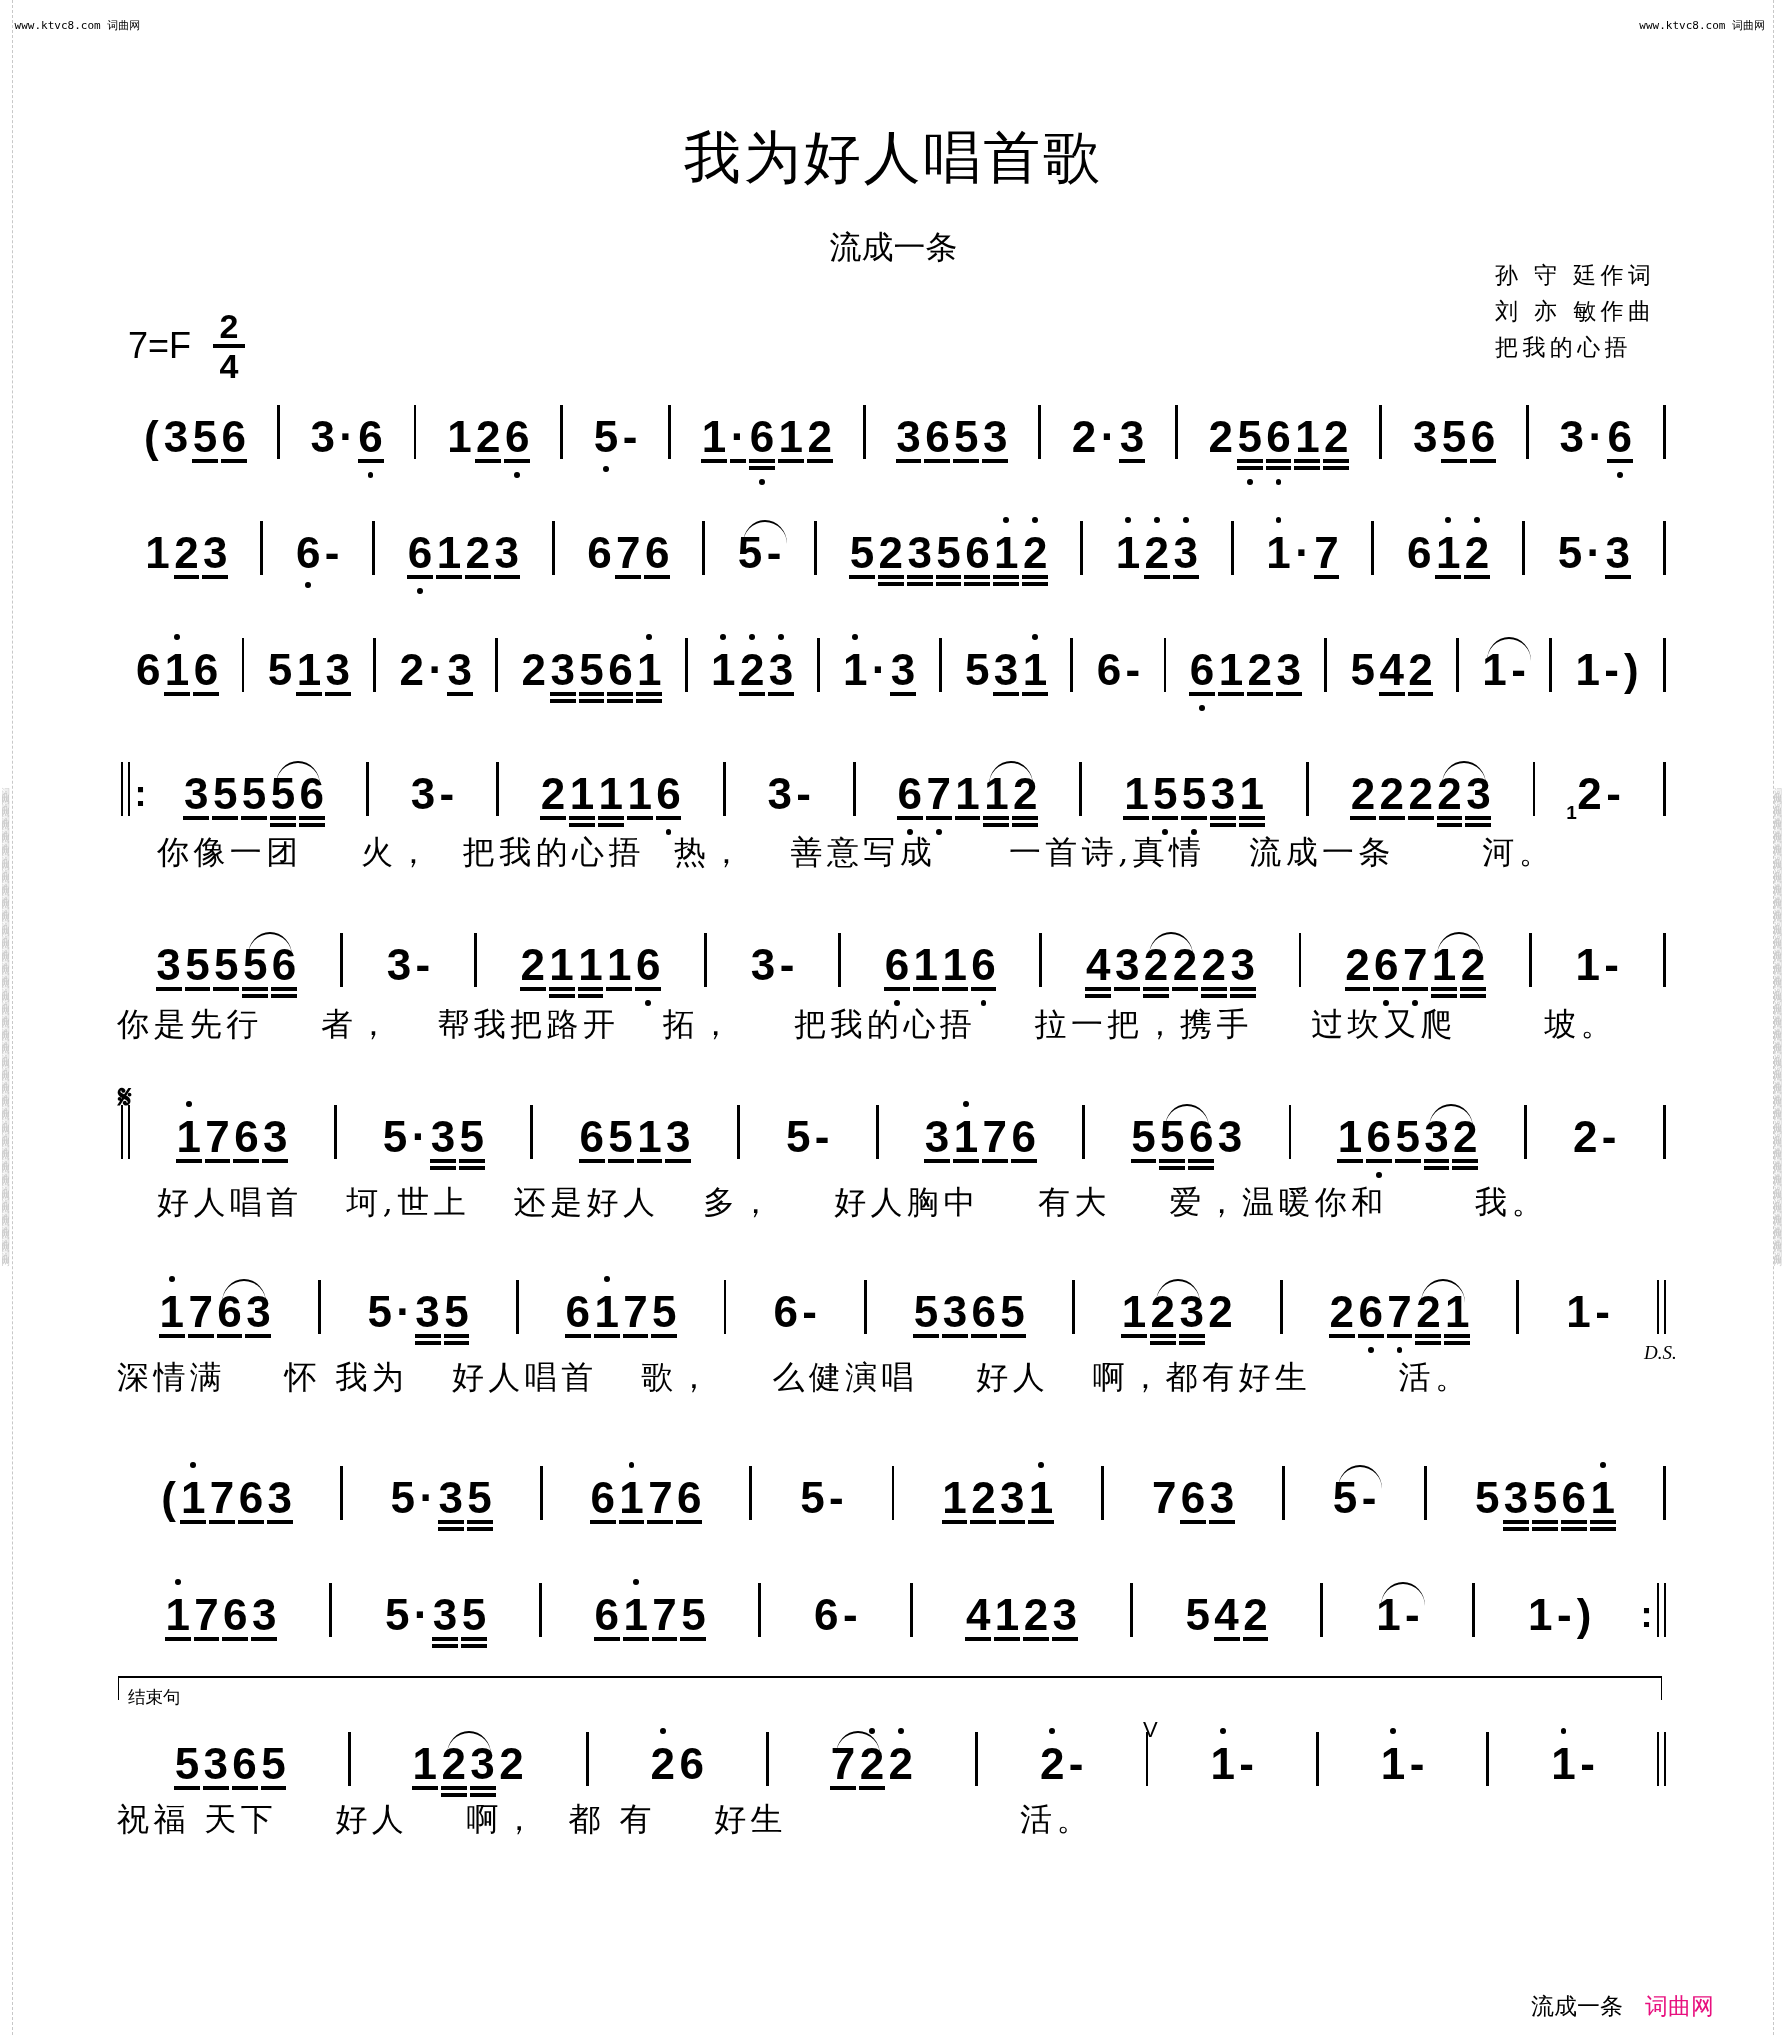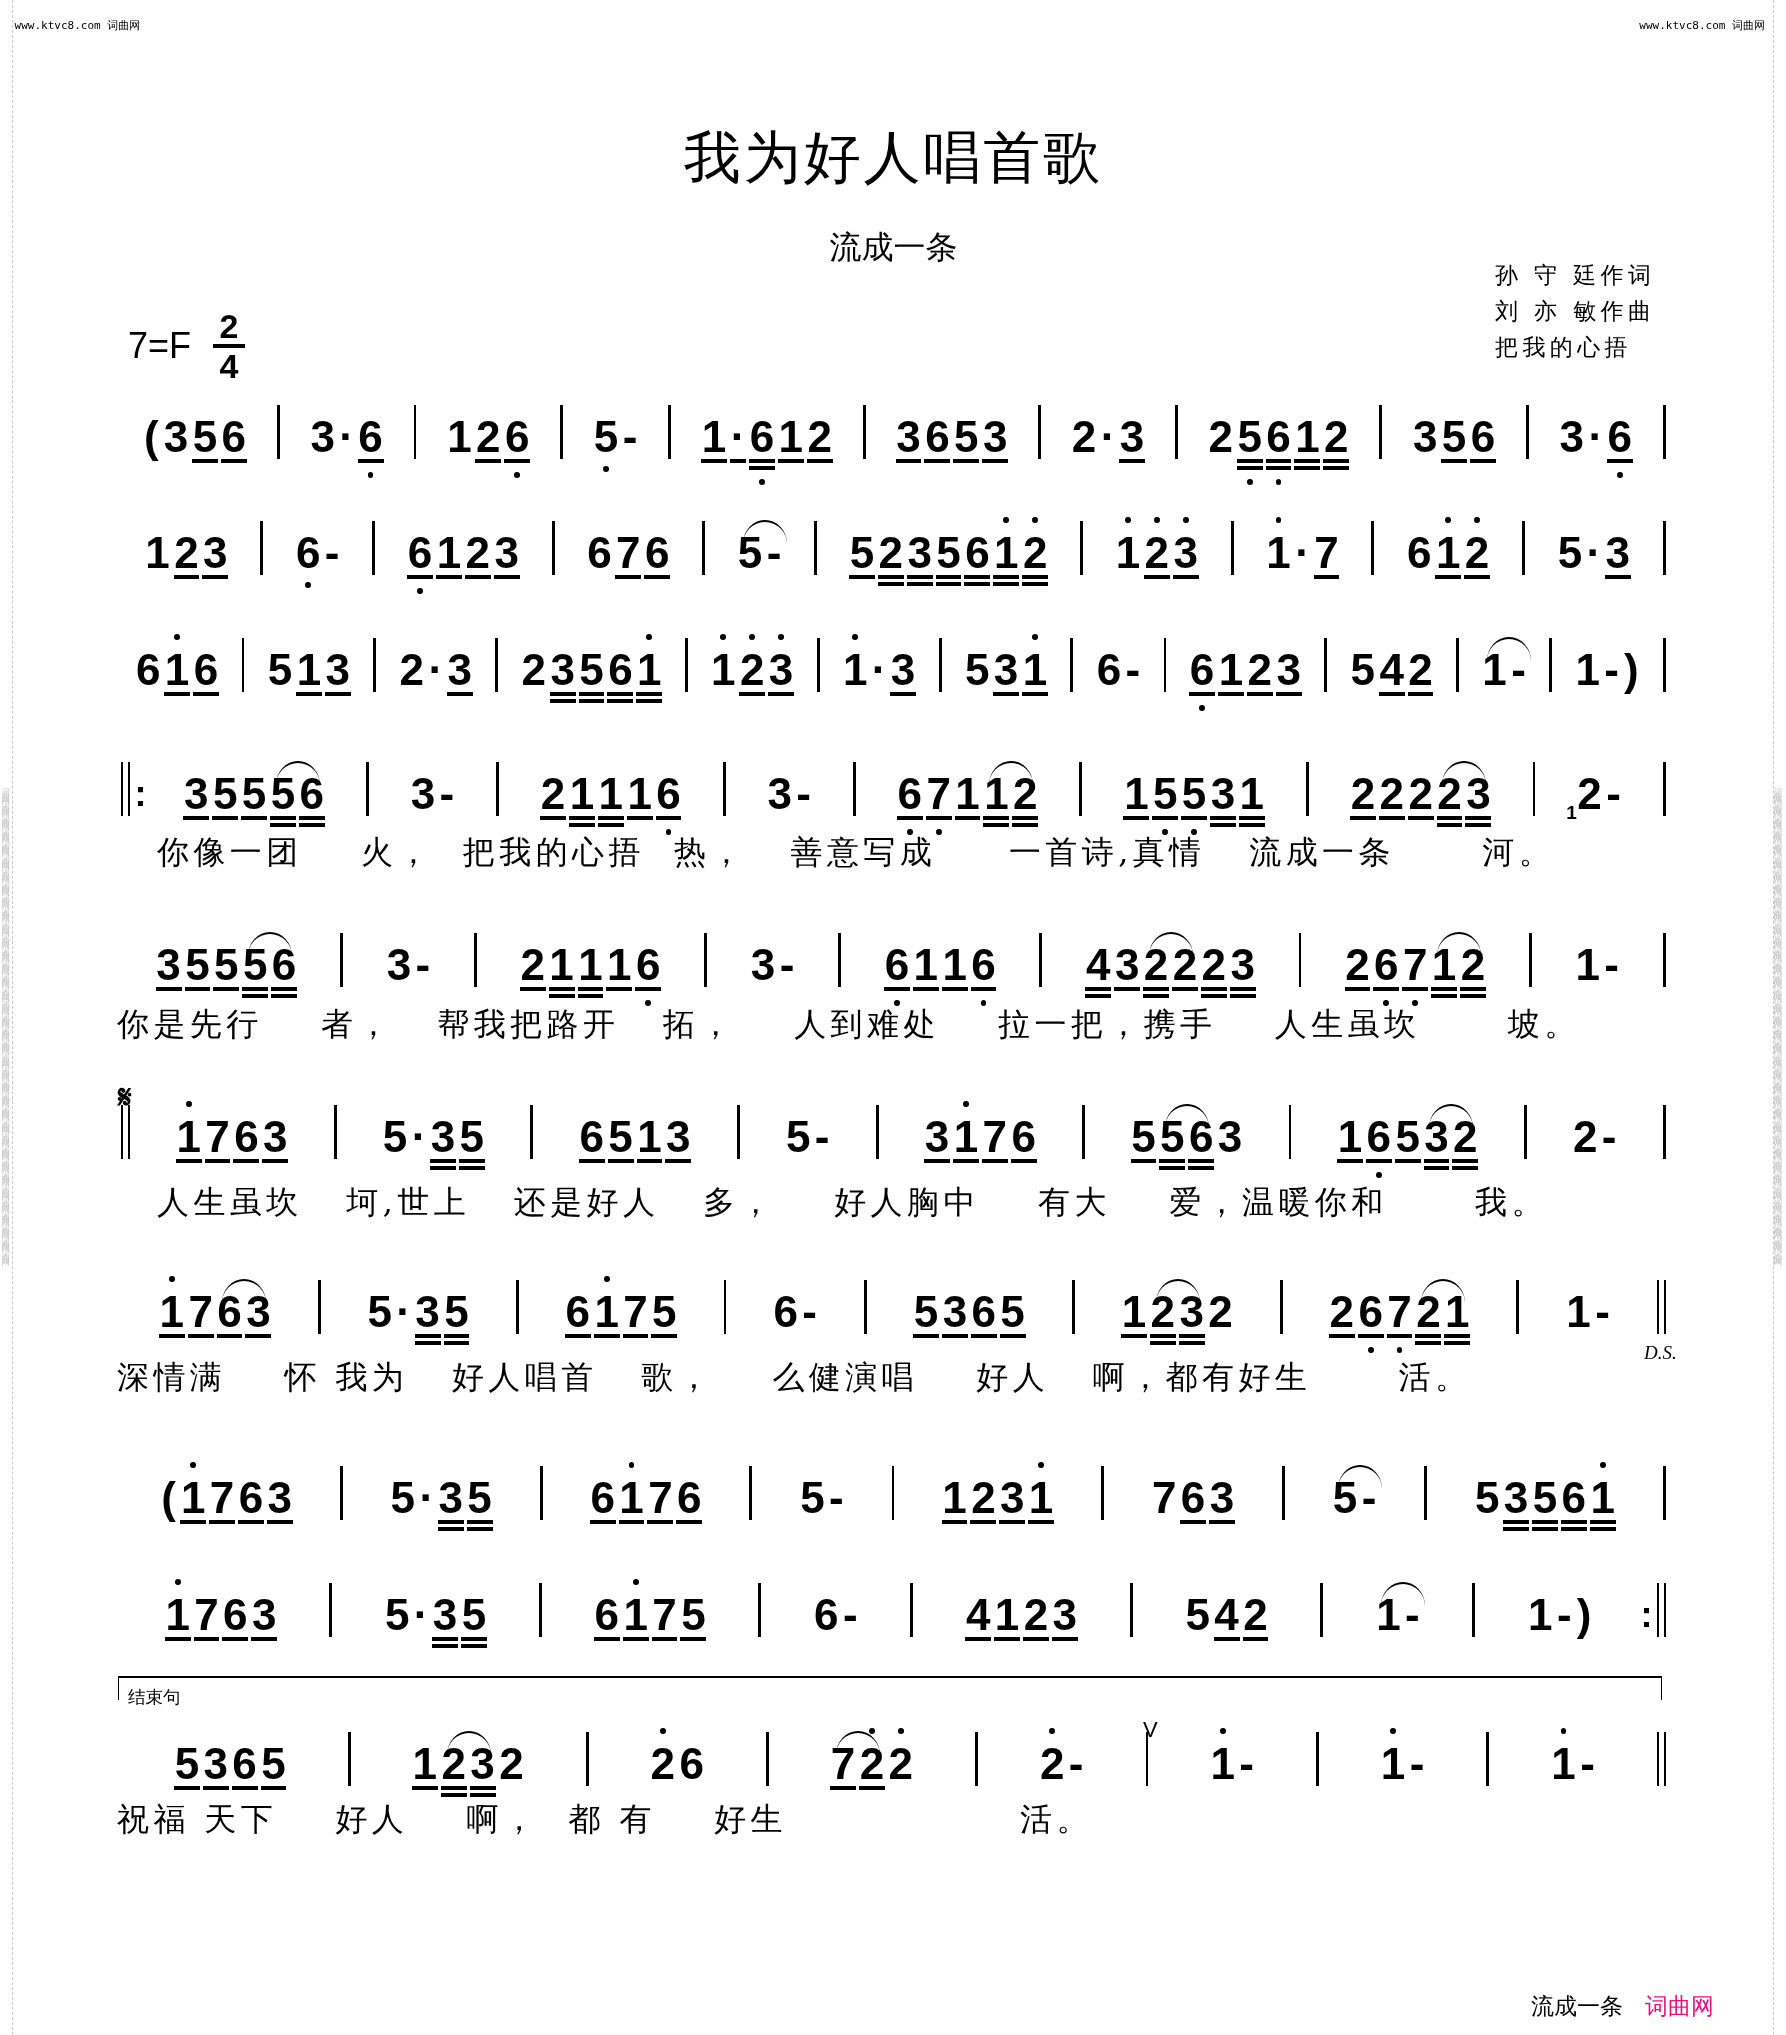--- a/index.html
+++ b/index.html
@@ -660,22 +660,22 @@
       <span class="bar"></span>
       <div class="measure">
         <span class="note">1<span class="dot-hi"></span></span>
         <span class="note">-</span>
       </div>
       <span class="bar double"></span>
     </div>
   </div>
 <div id="lyrics">
     <div class="lyrics" style="top: 831px; left: 157px;">你像一团    火，  把我的心捂  热，   善意写成     一首诗,真情   流成一条      河。</div>
-    <div class="lyrics" style="top: 1003px; left: 117px;">你是先行    者，   帮我把路开   拓，    人到难处    拉一把，携手    人生虽坎      坡。</div>
-    <div class="lyrics" style="top: 1181px; left: 157px;">人生虽坎   坷,世上   还是好人   多，    好人胸中    有大    爱，温暖你和      我。</div>
+    <div class="lyrics" style="top: 1003px; left: 117px;">你是先行    者，   帮我把路开   拓，    把我的心捂    拉一把，携手    过坎又爬      坡。</div>
+    <div class="lyrics" style="top: 1181px; left: 157px;">好人唱首   坷,世上   还是好人   多，    好人胸中    有大    爱，温暖你和      我。</div>
     <div class="lyrics" style="top: 1356px; left: 117px;">深情满    怀 我为   好人唱首   歌，    么健演唱    好人   啊，都有好生      活。</div>
     <div class="lyrics" style="top: 1798px; left: 117px;">祝福 天下    好人    啊，  都 有    好生                活。</div>
   </div>
 
 <div class="footer">
   <span>流成一条</span><span class="brand">词曲网</span>
 </div>
 
 
 </body></html>

